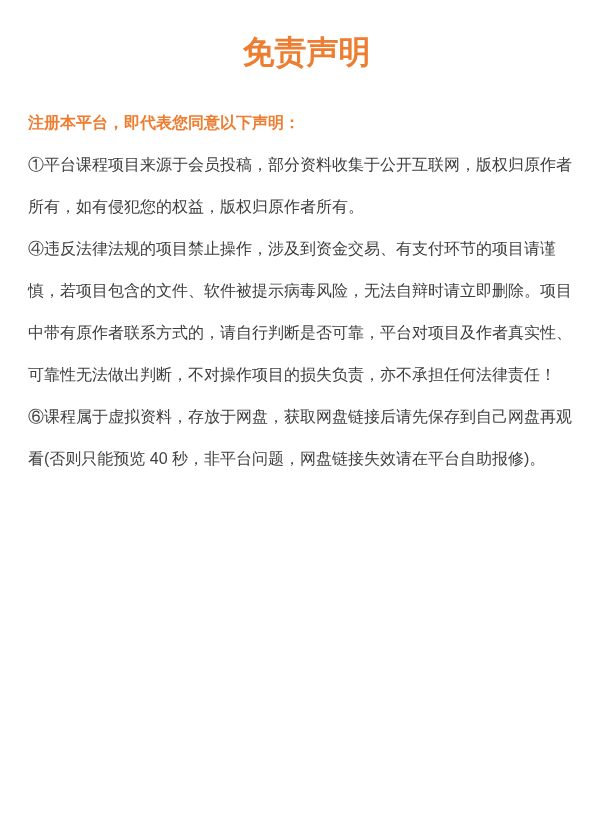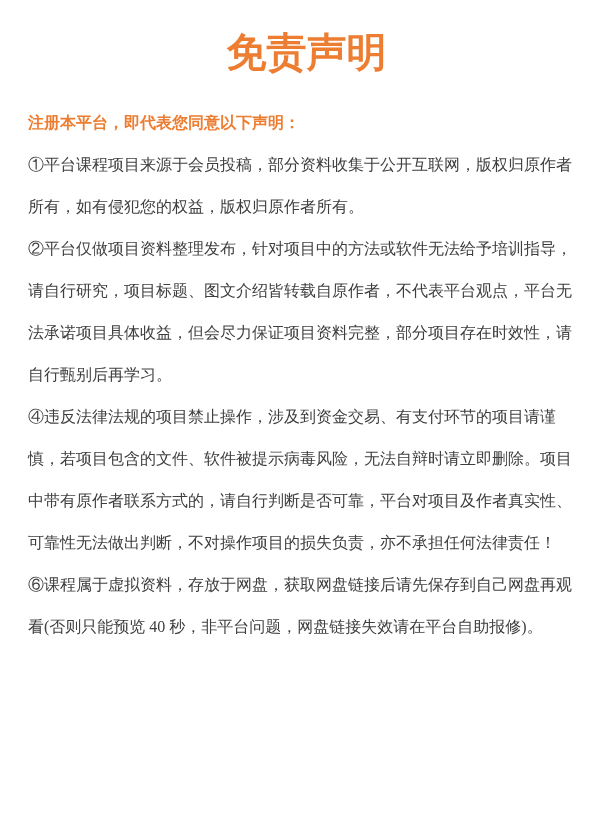--- a/index.html
+++ b/index.html
@@ -16,33 +16,32 @@
   .page {
     box-sizing: border-box;
     width: 613px;
     height: 840px;
     padding-top: 30px;
     background: #ffffff;
   }
   .doc-title {
     margin: 0;
     text-align: center;
-    font-size: 40px;
+    font-size: 32px;
     line-height: 44px;
     font-weight: bold;
     color: #ED7D31;
   }
   .content {
     margin-top: 28px;
     padding: 0 28px;
     font-size: 16px;
     line-height: 42px;
     color: #3E3E3E;
     text-align: left;
-    font-family: Liberation Serif, serif;
   }
   .content p {
     margin: 0;
     padding: 0;
   }
   .intro {
     color: #ED7D31;
     font-weight: bold;
   }
 </style>
@@ -50,21 +49,20 @@
 <body>
 
 <div class="page">
   <h1 class="doc-title">免责声明</h1>
 
   <div class="content">
     <p class="intro">注册本平台，即代表您同意以下声明：</p>
 
     <p>①平台课程项目来源于会员投稿，部分资料收集于公开互联网，版权归原作者所有，如有侵犯您的权益，版权归原作者所有。</p>
 
-    <p>②平台仅做项目资料整理发布，针对项目中的方法或软件无法给予培训指导，请自行研究，项目标题、图文介绍皆转载自原作者，不代表平台观点，平台无法承诺项目具体收益，但会尽力保证项目资料完整，部分项目存在时效性，请自行甄别后再学习。</p>
 
 
     <p>④违反法律法规的项目禁止操作，涉及到资金交易、有支付环节的项目请谨慎，若项目包含的文件、软件被提示病毒风险，无法自辩时请立即删除。项目中带有原作者联系方式的，请自行判断是否可靠，平台对项目及作者真实性、可靠性无法做出判断，不对操作项目的损失负责，亦不承担任何法律责任！</p>
 
 
     <p>⑥课程属于虚拟资料，存放于网盘，获取网盘链接后请先保存到自己网盘再观看(否则只能预览 40 秒，非平台问题，网盘链接失效请在平台自助报修)。</p>
   </div>
 </div>
 
 </body></html>

